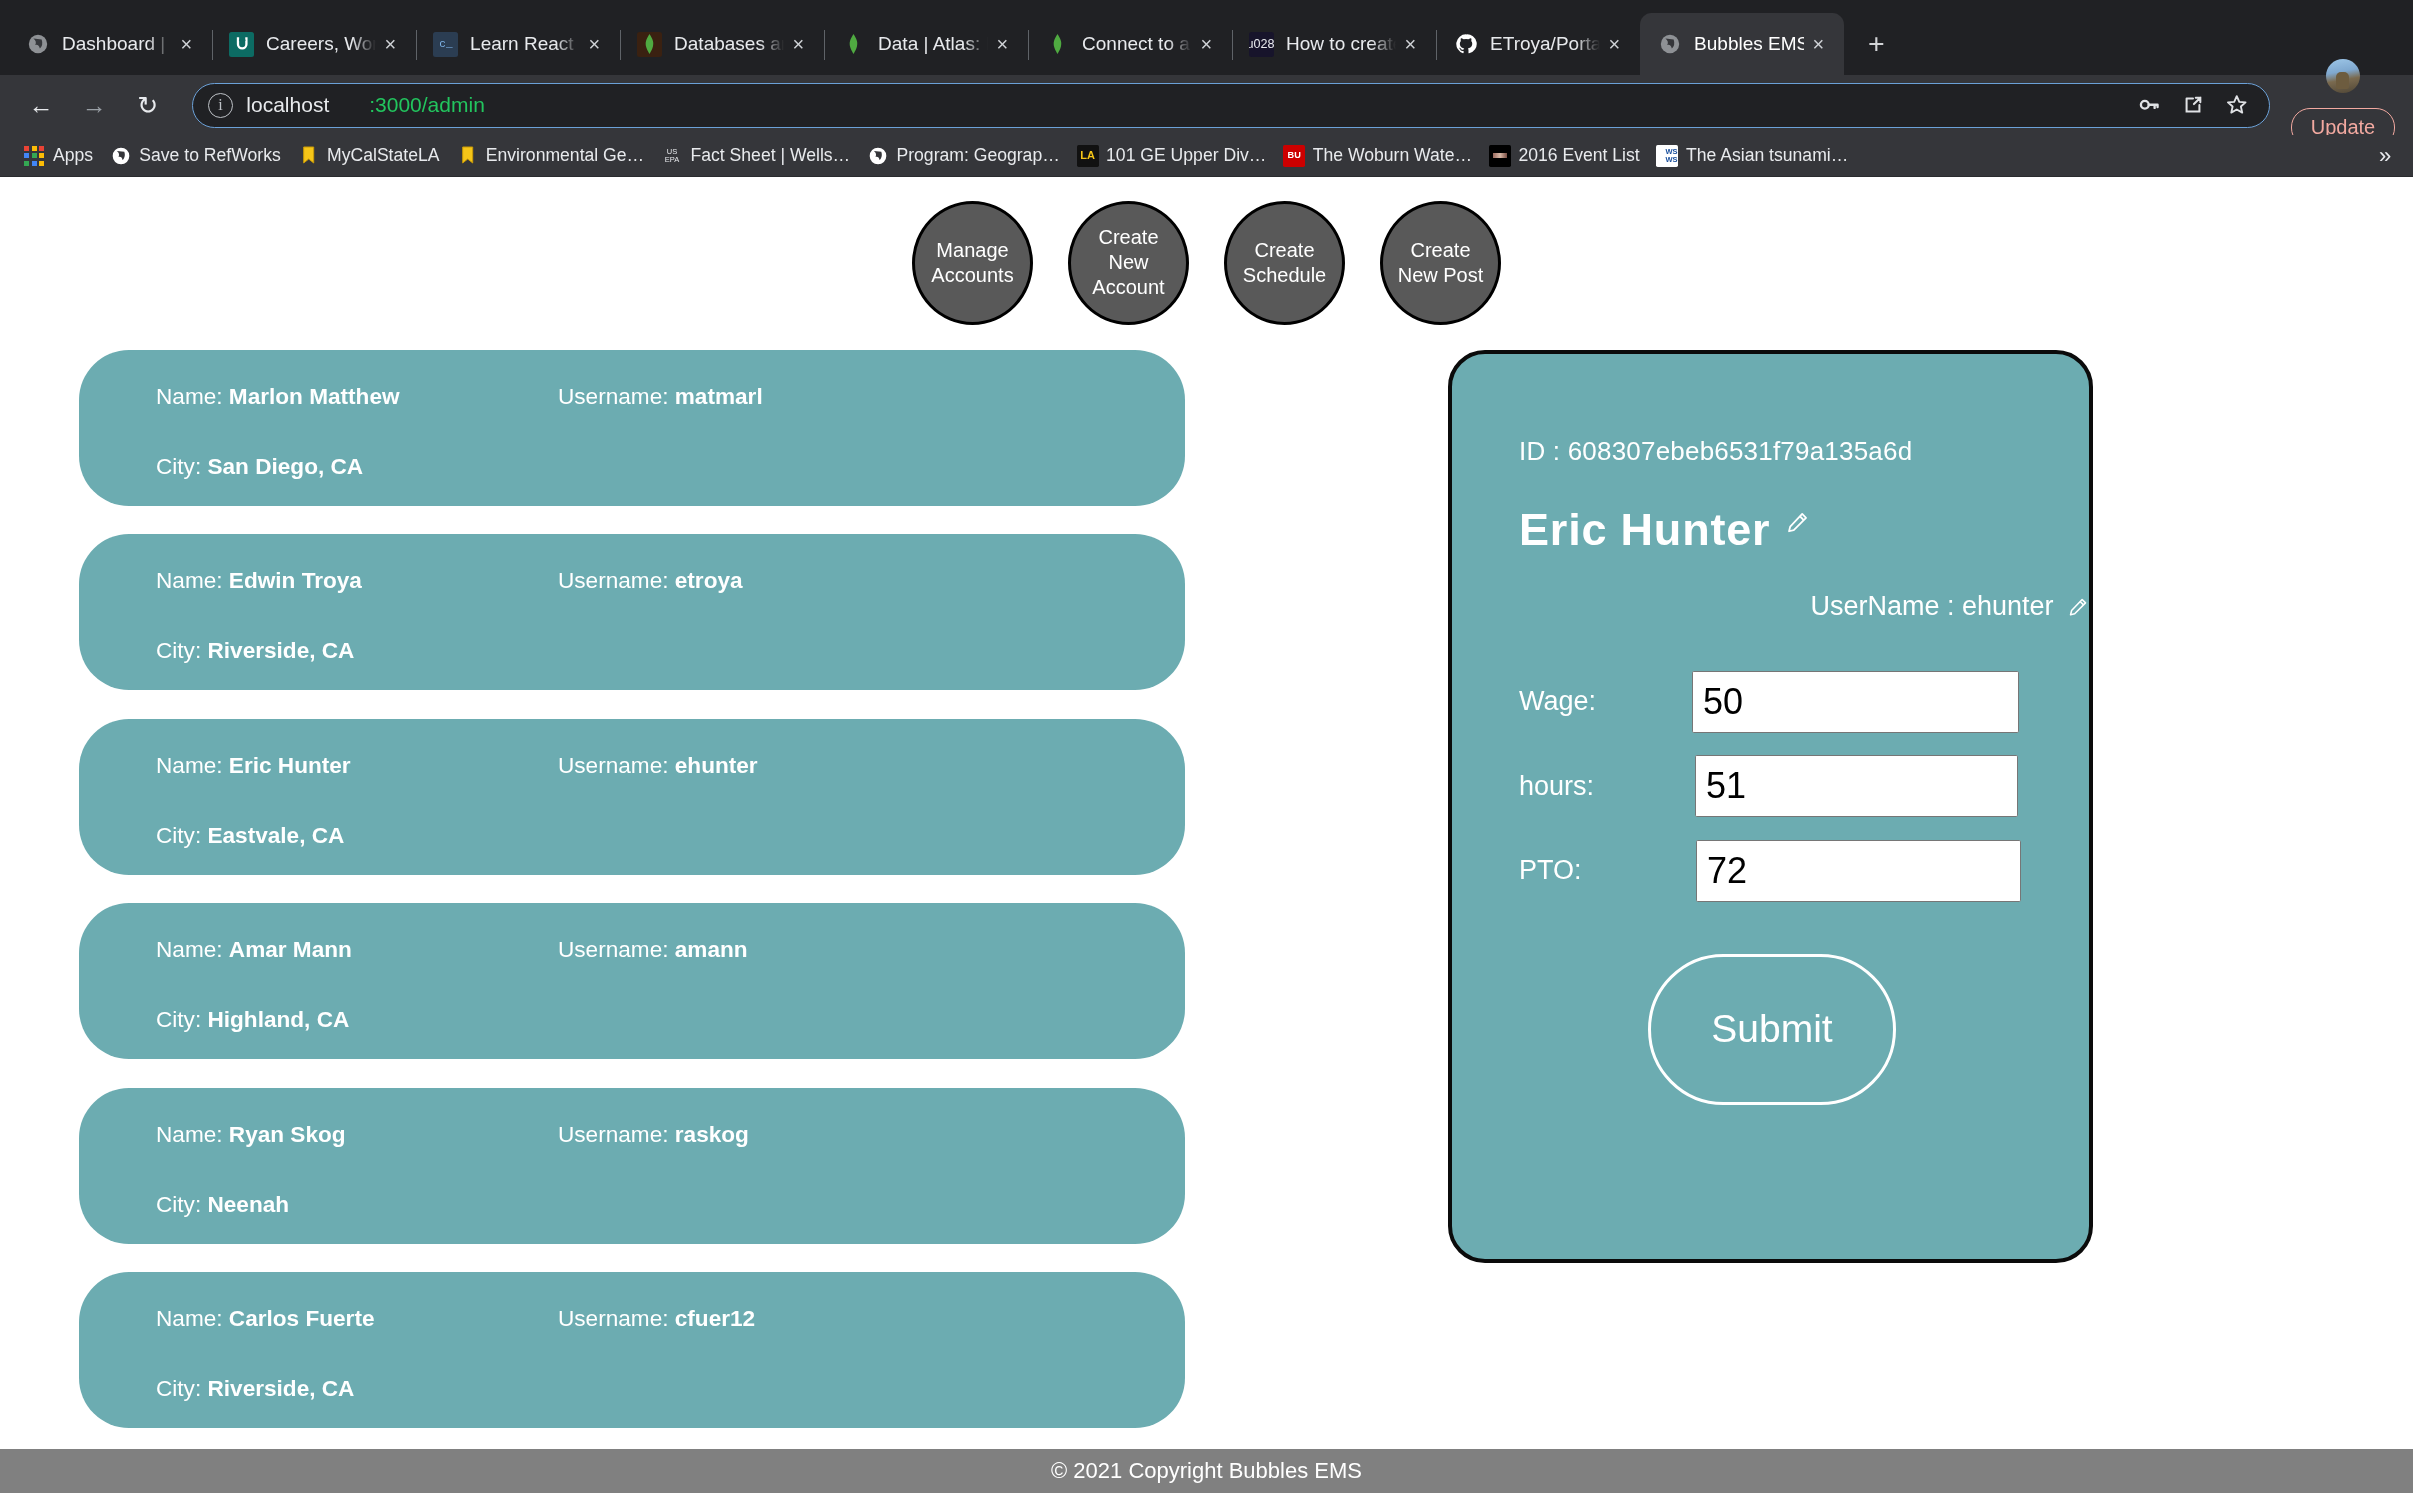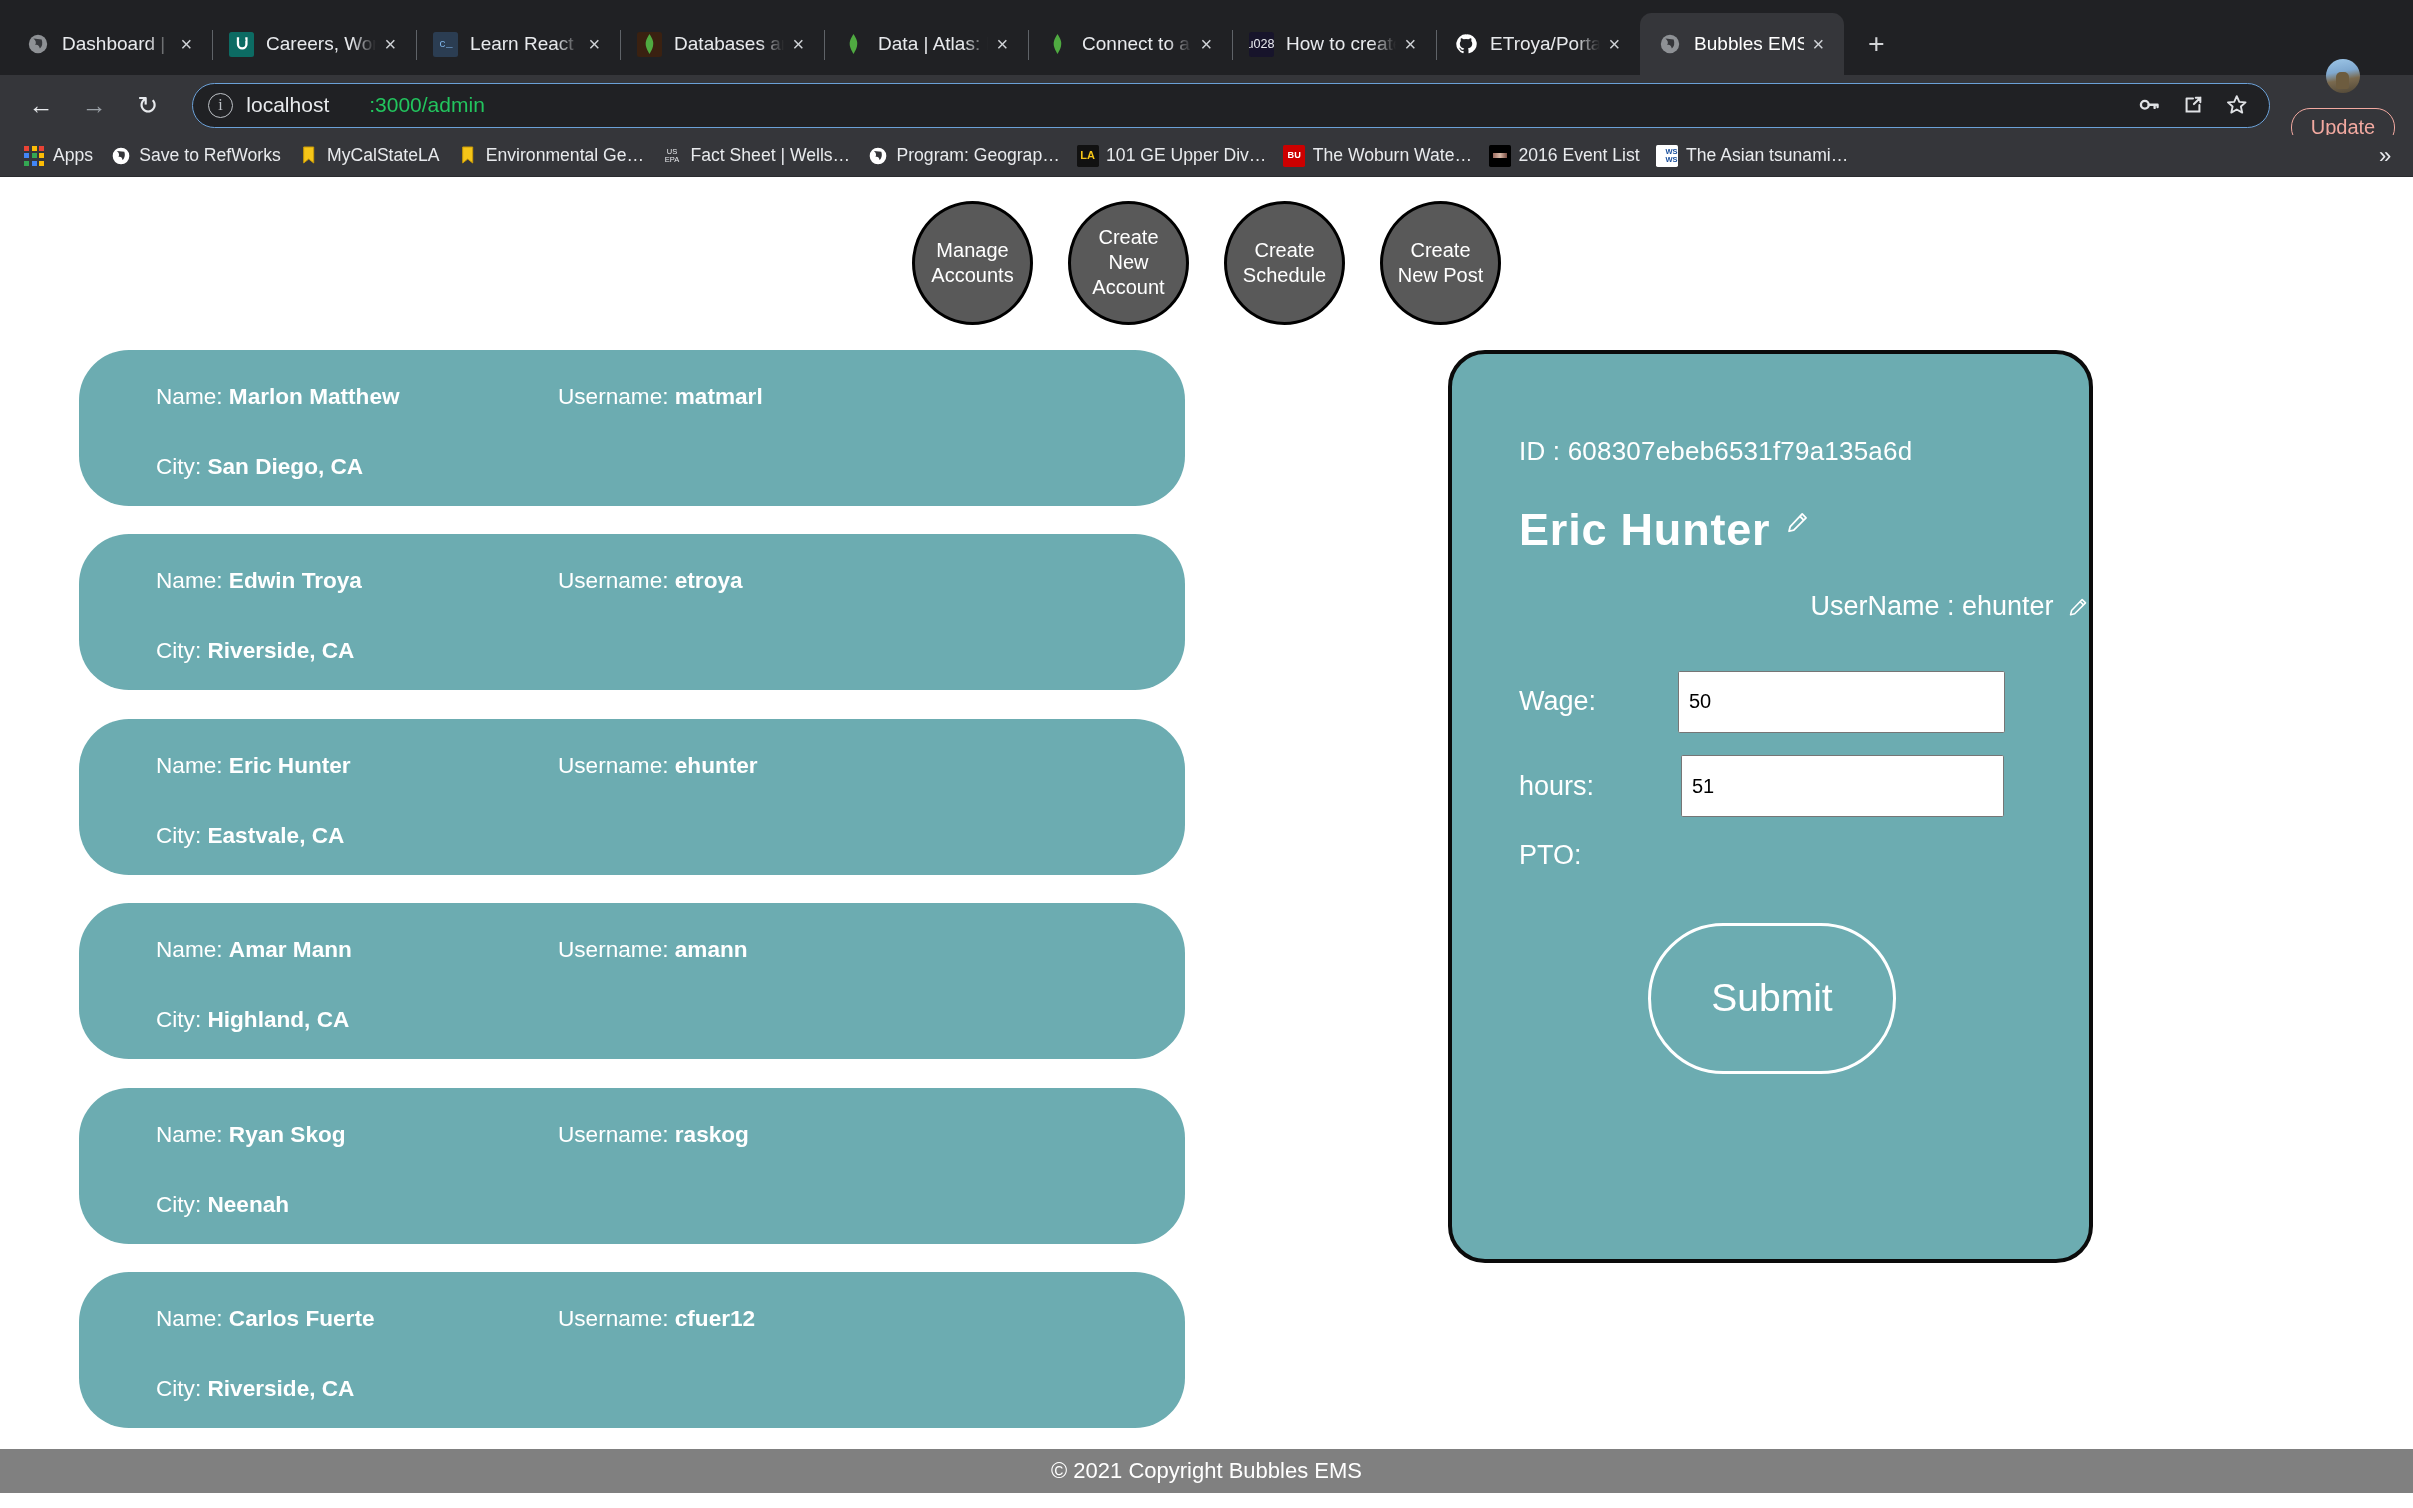--- a/index.html
+++ b/index.html
@@ -245,24 +245,25 @@
   .d-user-row { display: flex; align-items: center; margin-top: 35px; font-size: 27px; justify-content: flex-end; }
 
   .form { margin-top: 49px; }
   .frow { display: flex; align-items: center; margin-bottom: 22.6px; }
   .flabel { width: 159px; flex: 0 0 159px; font-size: 27px; }
   .finput {
     width: 327px; height: 62px;
     background: #fff;
     border: 1.7px solid #767676;
     color: #000;
-    font-size: 20px;
+    font-size: 36px;
     padding: 0 10px;
     font-family: "Liberation Sans", sans-serif;
     border-radius: 1.7px;
+    margin-left: 14px;
   }
   .frow.hours .finput { width: 323px; }
   .frow.pto .finput { width: 325px; }
   .frow.hours .flabel { width: 162px; flex: 0 0 162px; }
   .frow.pto .flabel { width: 163px; flex: 0 0 163px; }
 
   .submit-wrap { display: flex; justify-content: center; margin-top: 52px; padding-right: 64px; }
   .submit-btn {
     width: 248px; height: 151px;
     border: 3.4px solid #fff;
@@ -625,20 +626,21 @@
             <div class="frow wage">
               <span class="flabel">Wage:</span>
               <input class="finput" type="text" value="50" style="">
             </div>
             <div class="frow hours">
               <span class="flabel">hours:</span>
               <input class="finput" type="text" value="51" style="">
             </div>
             <div class="frow pto">
               <span class="flabel">PTO:</span>
+              <input class="finput" type="text" value="72" style="">
             </div>
           </div>
 
           <div class="submit-wrap">
             <button class="submit-btn">Submit</button>
           </div>
 
         </div>
       </div>
 

